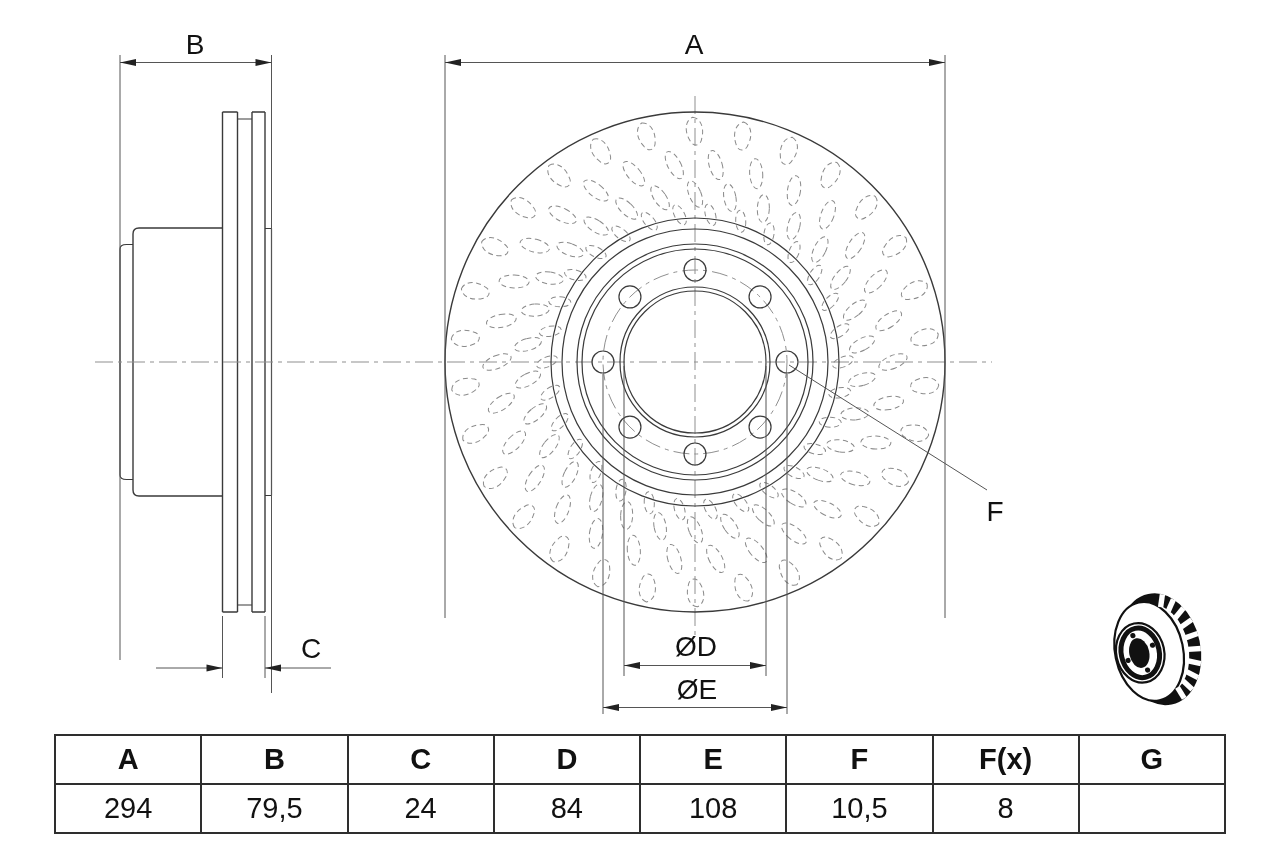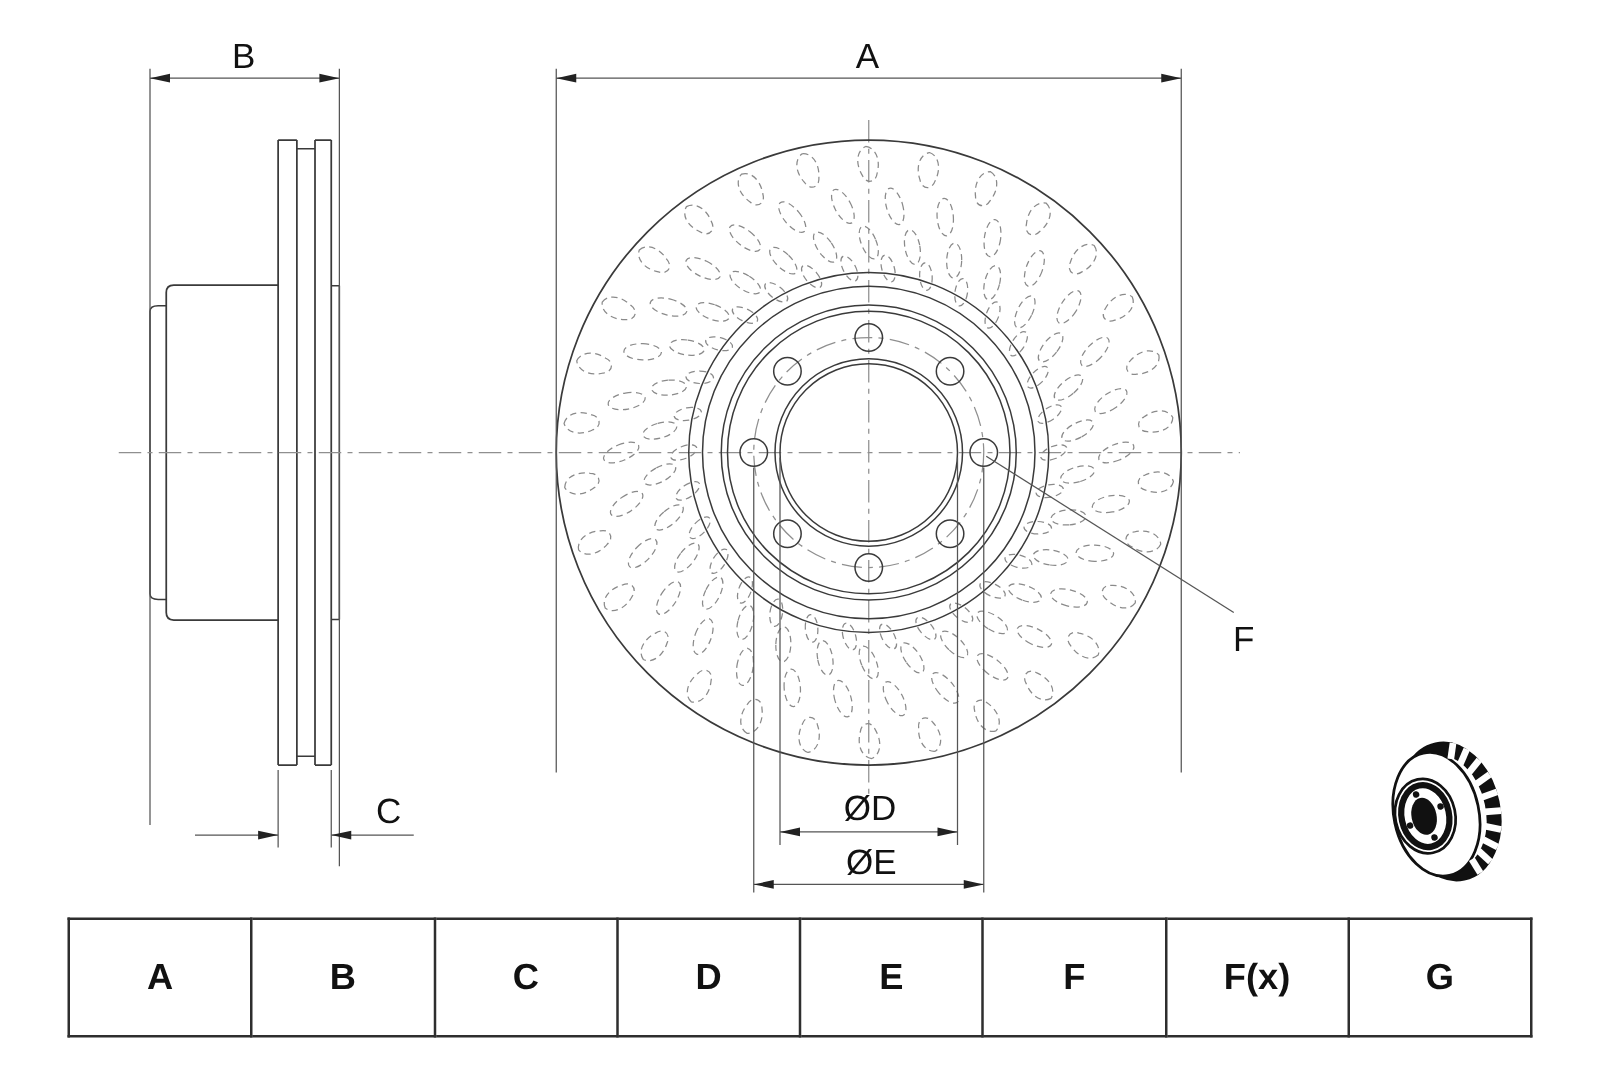--- a/index.html
+++ b/index.html
@@ -268,16 +268,26 @@
         <tr>
     <th>A</th>
     <th>B</th>
     <th>C</th>
     <th>D</th>
     <th>E</th>
     <th>F</th>
     <th>F(x)</th>
     <th>G</th>
   </tr>
+  <tr>
+    <td>294</td>
+    <td>79,5</td>
+    <td>24</td>
+    <td>84</td>
+    <td>108</td>
+    <td>10,5</td>
+    <td>8</td>
+    <td></td>
+  </tr>
 </tbody>
     </table>
 
 </div>
 
 </body></html>

